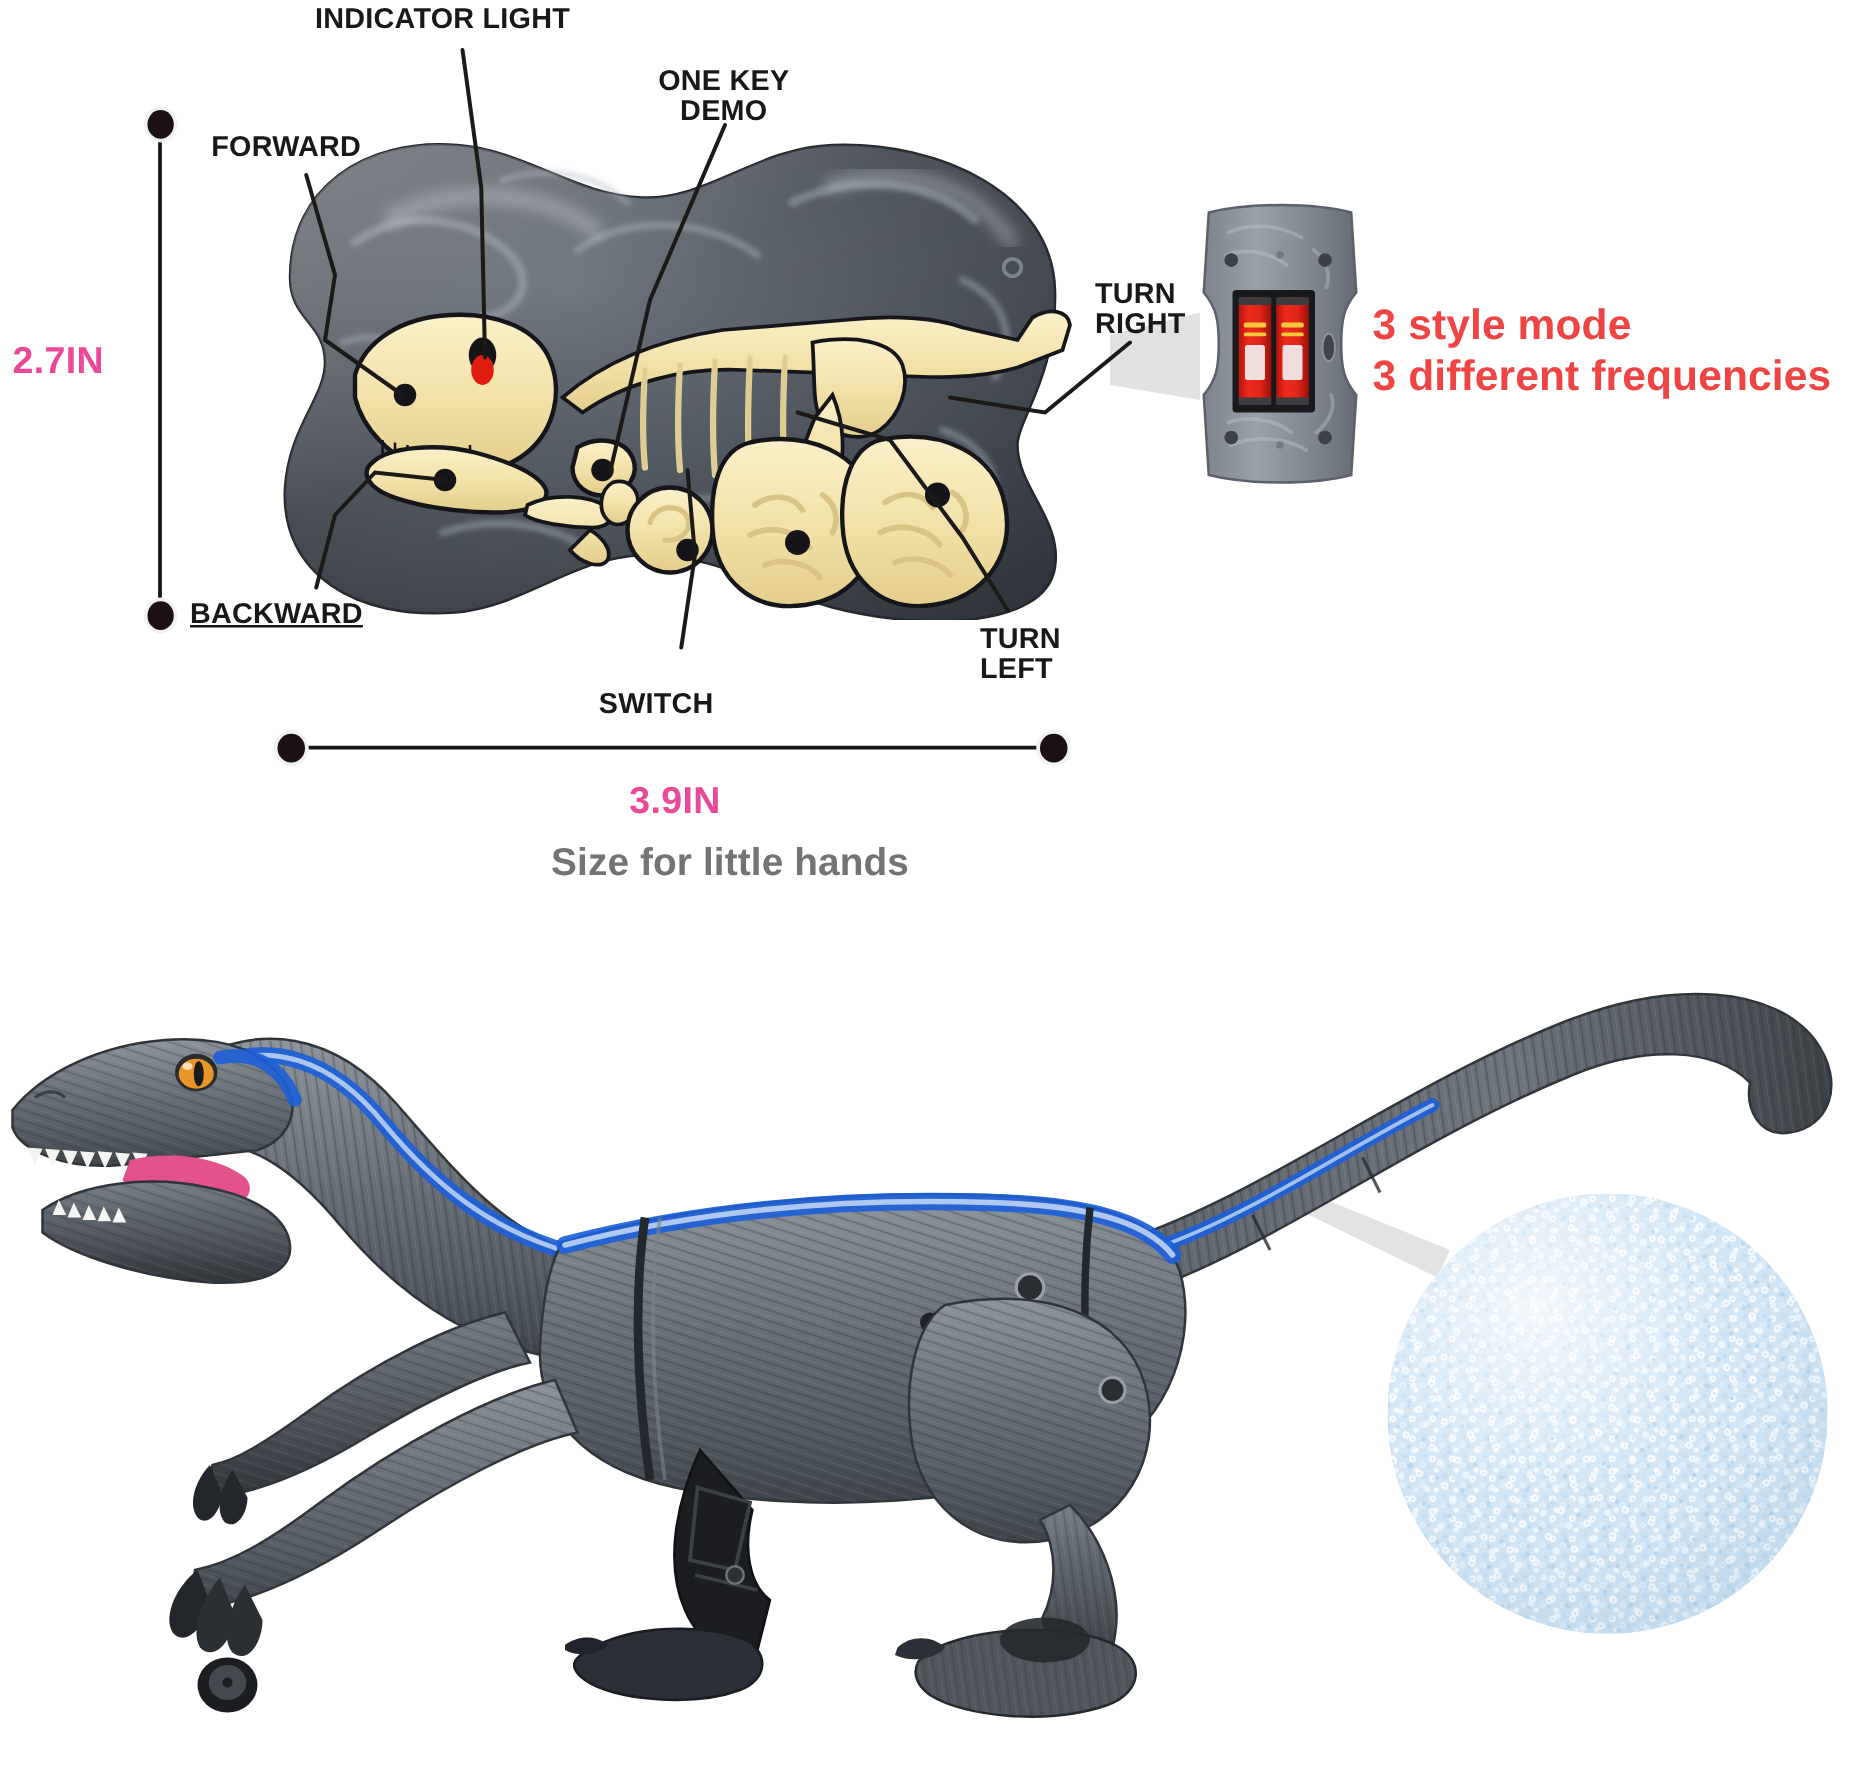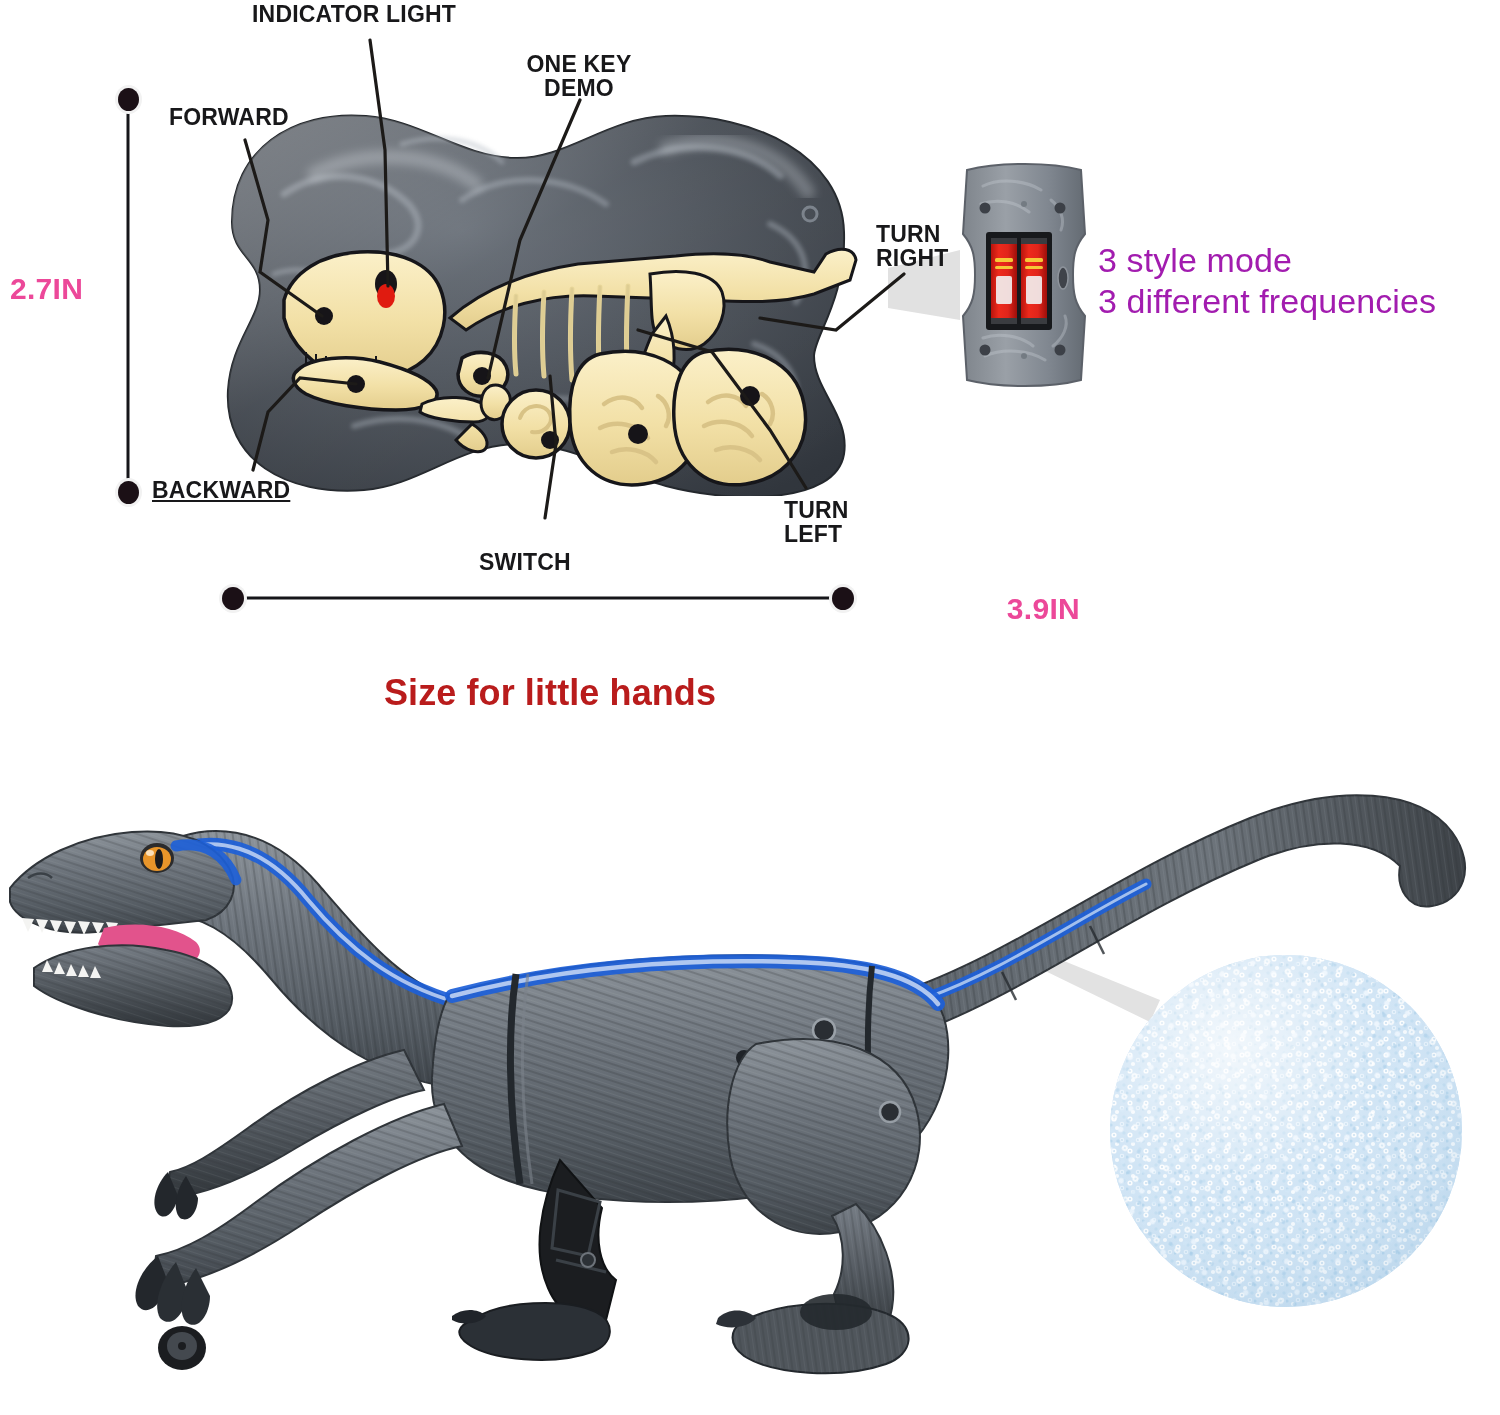--- a/index.html
+++ b/index.html
@@ -14,25 +14,25 @@
   .callout-label{
     position:absolute;font-weight:bold;color:#18181a;
     letter-spacing:.2px;line-height:1.06;white-space:pre-line;
     font-size:23px;text-transform:uppercase;
   }
   .dim-label{
     position:absolute;font-weight:bold;color:#ec4899;font-size:30px;
     letter-spacing:.3px;
   }
   .caption{
-    position:absolute;font-weight:bold;color:#b91c1c;font-size:36px;
-    line-height:1.18;white-space:pre-line;letter-spacing:.1px;
+    position:absolute;font-weight:bold;color:#737373;font-size:31px;
+    line-height:1.18;white-space:pre-line;letter-spacing:.1px;padding-left:34px;
   }
   .headline{
-    position:absolute;font-weight:normal;color:#a21caf;font-size:34px;
+    position:absolute;font-weight:bold;color:#ef4444;font-size:34px;
     line-height:1.2;white-space:pre-line;letter-spacing:.1px;
   }
   .dimdot{
     position:absolute;background:#1b1016;border-radius:50%;
     box-shadow:0 0 0 3px #f2f2f2;
   }
 
   
   .leader{position:absolute;left:0;top:0;width:1500px;height:1415px;pointer-events:none;}
 
@@ -259,21 +259,21 @@
 
   <div class="callout-label" style="left:152px;top:478px;text-decoration:underline;">BACKWARD</div>
 
   <div class="callout-label" style="left:479px;top:550px;">SWITCH</div>
 
   <div class="callout-label" style="left:784px;top:498px;">TURN
 LEFT</div>
 
   <div class="dim-label" style="left:10px;top:272px;">2.7IN</div>
 
-  <div class="dim-label" style="left:0px;top:592px;width:1080px;text-align:right;">3.9IN</div>
+  <div class="dim-label" style="left:0px;top:624px;width:1080px;text-align:center;">3.9IN</div>
 
   <div class="caption" style="left:0px;top:672px;width:1100px;text-align:center;">Size for little hands</div>
 
   <div class="battery-wrap">
     <svg width="140" height="230" viewBox="0 0 140 230">
       <defs>
         <linearGradient id="caseFill" x1="0" y1="0" x2="1" y2="0">
           <stop offset="0%" stop-color="#7f858c"></stop>
           <stop offset="35%" stop-color="#9aa0a7"></stop>
           <stop offset="70%" stop-color="#808790"></stop>

